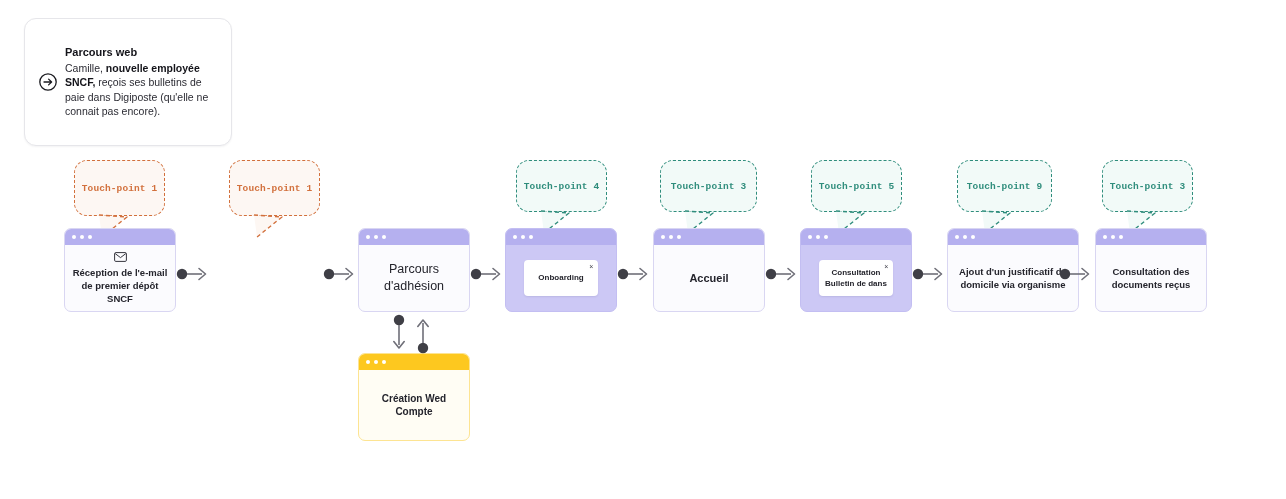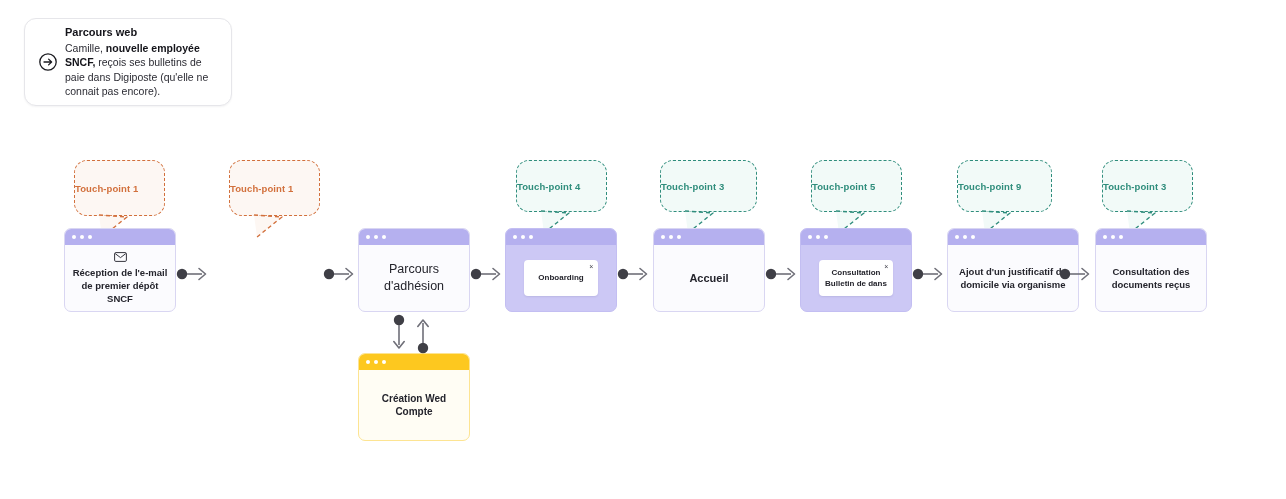--- a/index.html
+++ b/index.html
@@ -8,21 +8,21 @@
     background:#ffffff;
     font-family:"Liberation Sans", sans-serif;
     position:relative;
     overflow:hidden;
     -webkit-font-smoothing:antialiased;
   }
   .canvas{position:absolute;inset:0;}
 
   
   .legend{
-    position:absolute;left:24px;top:18px;width:208px;height:88px;
+    position:absolute;left:24px;top:18px;width:208px;height:128px;
     background:#ffffff;border:1px solid #e6e6ea;border-radius:12px;
     box-shadow:0 1px 2px rgba(16,16,40,.05);
     display:flex;align-items:center;padding:0 10px 0 8px;box-sizing:border-box;
   }
   .legend-icon{width:30px;flex:0 0 30px;display:flex;align-items:center;justify-content:center;color:#1b1b20;}
   .legend-text{font-size:10.5px;line-height:14.5px;color:#2b2b33;padding-left:2px;}
   .legend-title{font-weight:bold;font-size:11px;color:#14141a;display:block;margin-bottom:1px;}
   .legend-text b{font-weight:bold;color:#14141a;}
 
   
@@ -62,21 +62,21 @@
   .modal .mlabel{font-size:8px;line-height:11px;font-weight:bold;color:#24242c;padding:0 6px;}
   .modal-close{
     position:absolute;top:3px;right:5px;font-size:7px;line-height:7px;color:#3a3a45;
   }
 
   
   .bubble{
     position:absolute;box-sizing:border-box;
     border:1.4px dashed #d2703c;border-radius:13px;
     background:#fdf7f3;
-    display:flex;align-items:center;justify-content:flex-start;
+    display:flex;align-items:center;justify-content:center;font-family:Liberation Mono, monospace;
   }
   .bubble .btext{font-size:9.5px;font-weight:bold;color:#d2703c;letter-spacing:.1px;}
   .bubble.teal{border-color:#2f8d7c;background:#f2faf8;}
   .bubble.teal .btext{color:#2f8d7c;}
   .tail{position:absolute;left:22px;top:100%;}
 
   
   .conn{position:absolute;}
   svg{display:block;overflow:visible;}
 </style>

